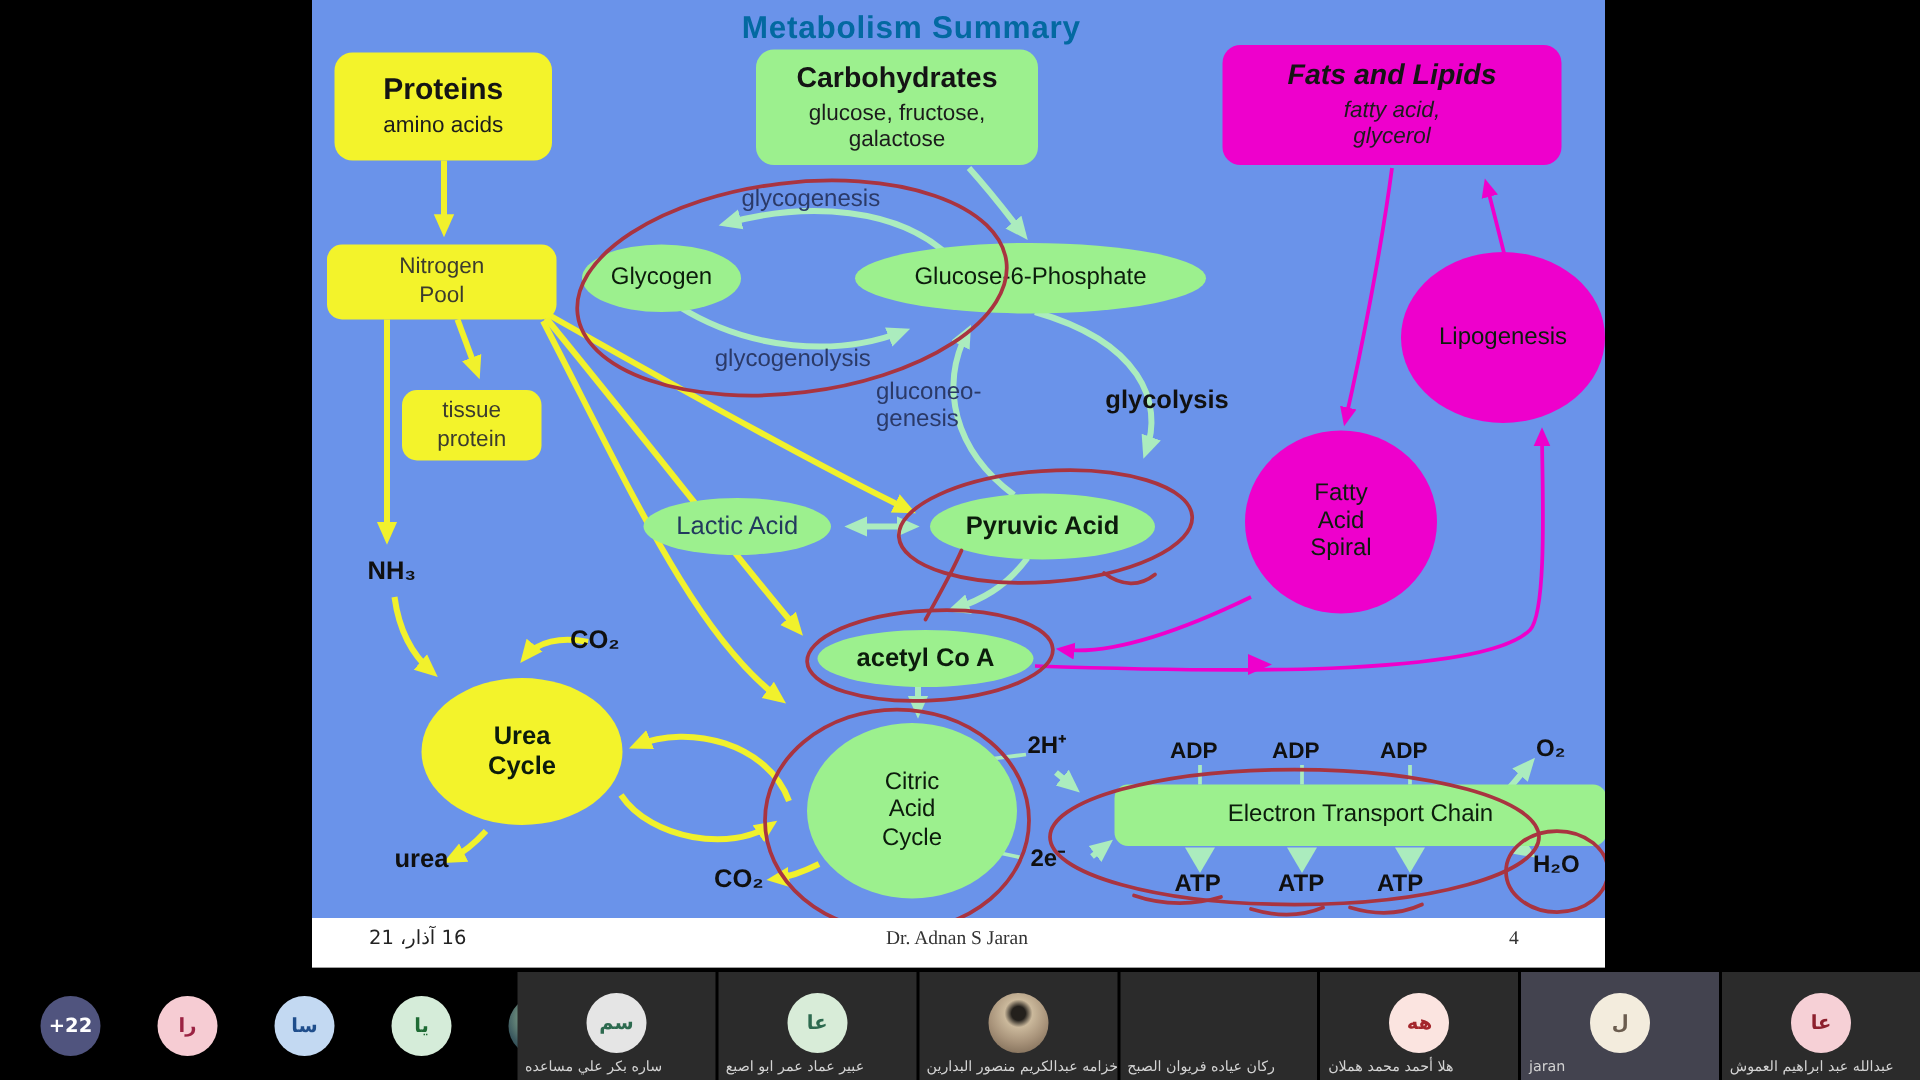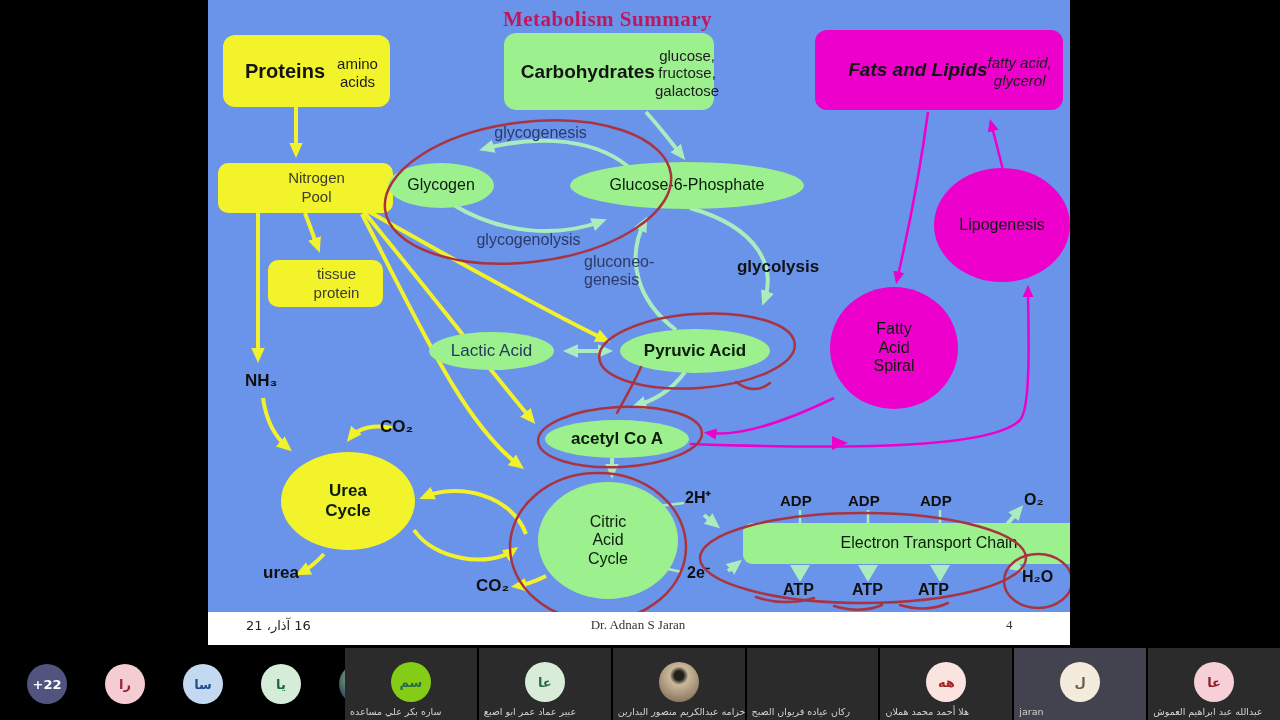--- a/index.html
+++ b/index.html
@@ -3,22 +3,22 @@
 <meta charset="utf-8">
 <style>
   html,body{margin:0;padding:0;background:#000;width:1280px;height:720px;overflow:hidden;
     font-family:"Liberation Sans",sans-serif;}
   .stage{position:absolute;inset:0;background:#000;}
   
   .slide{position:absolute;left:208px;top:0;width:862px;height:645px;background:#fff;overflow:hidden;}
   .bluearea{position:absolute;left:0;top:0;width:862px;height:612px;background:#6a93ea;}
   svg.lay{position:absolute;left:0;top:0;pointer-events:none;}
   .abs{position:absolute;white-space:pre-line;line-height:1.15;}
-  .slide-title{font-weight:bold;font-size:21px;color:#be185d;letter-spacing:.5px;text-align:center;font-family:Liberation Serif, serif;}
-  .box{border-radius:12px;display:flex;flex-direction:row;align-items:center;justify-content:center;text-align:center;padding-left:22px;}
+  .slide-title{font-weight:bold;font-size:21px;color:#0369a1;letter-spacing:.5px;text-align:center;}
+  .box{border-radius:12px;display:flex;flex-direction:column;align-items:center;justify-content:center;text-align:center;}
   .ybg{background:#f3f32b;} .gbg{background:#9cf08e;} .mbg{background:#ee00cc;}
   .bt{font-weight:bold;font-size:19px;color:#141414;}
   .bs{font-size:15px;color:#1c1c1c;margin-top:3px;}
   .ell{border-radius:50%;display:flex;align-items:center;justify-content:center;text-align:center;}
   .eb{font-weight:normal;font-size:16px;color:#0c1c0c;}
   .eb17{font-weight:bold;font-size:17px;color:#0c1c0c;}
   .plain{font-size:16px;color:#2b3a68;}
   .chem{font-weight:bold;font-size:17px;color:#101010;}
   .small-note{font-size:15px;color:#3c3c2e;text-align:center;line-height:1.25;}
   .footerbar{position:absolute;left:0;top:612px;width:862px;height:33px;background:#fff;}
@@ -198,21 +198,21 @@
   <div class="ptray">
     <div class="ovflow" id="overflow">
         <div class="ov-av" style="background: rgb(80, 84, 126); color: rgb(255, 255, 255);">+22</div>
         <div class="ov-av" style="background: rgb(246, 204, 211); color: rgb(155, 34, 66);">را</div>
         <div class="ov-av" style="background: rgb(195, 217, 242); color: rgb(31, 78, 140);">سا</div>
         <div class="ov-av" style="background: rgb(213, 236, 217); color: rgb(31, 107, 53);">يا</div>
         <div class="ov-av photo-outdoor"></div>
       </div>
     <div class="tiles" id="tiles">
         <div class="tile" style="background: rgb(43, 43, 43);">
-          <div class="t-av" style="background: #84cc16; color: rgb(45, 106, 79);">سم</div>
+          <div class="t-av" style="background: #e5e5e5; color: rgb(45, 106, 79);">سم</div>
           <span class="t-name">ساره بكر علي مساعده</span>
         </div>
         <div class="tile" style="background: rgb(43, 43, 43);">
           <div class="t-av" style="background: rgb(216, 236, 216); color: rgb(45, 106, 79);">عا</div>
           <span class="t-name">عبير عماد عمر ابو اصبع</span>
         </div>
         <div class="tile" style="background: rgb(43, 43, 43);">
           <div class="t-av photo-sunglasses"></div>
           <span class="t-name">خزامه عبدالكريم منصور البدارين</span>
         </div>

